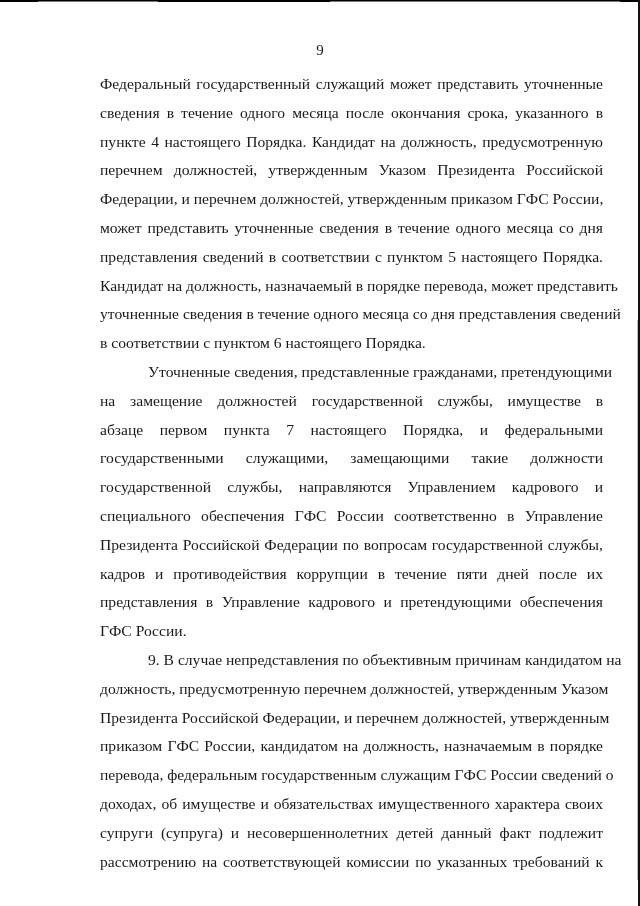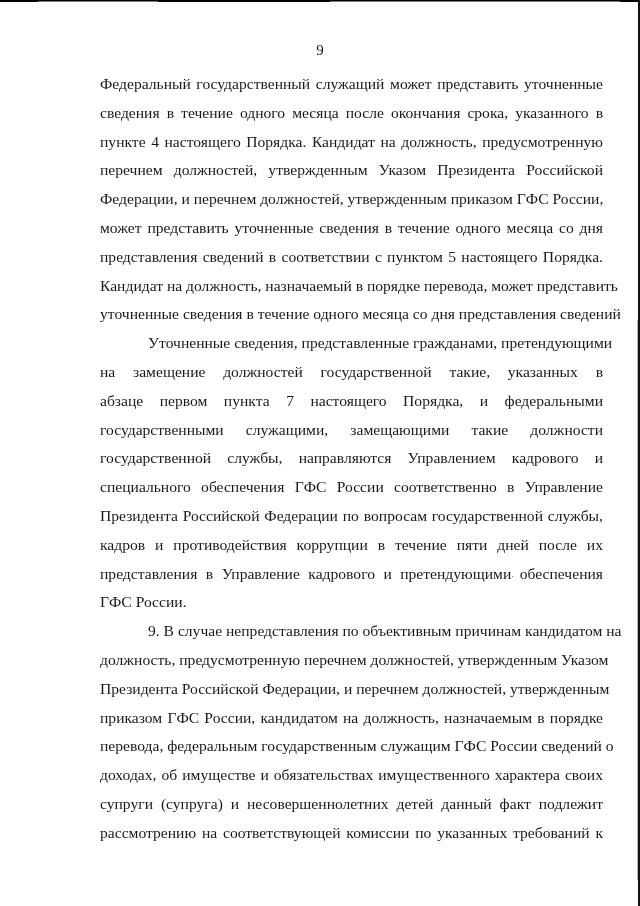--- a/index.html
+++ b/index.html
@@ -54,24 +54,25 @@
   <div class="para">
     <span class="line">Федеральный государственный служащий может представить уточненные</span>
     <span class="line">сведения в течение одного месяца после окончания срока, указанного в</span>
     <span class="line">пункте 4 настоящего Порядка. Кандидат на должность, предусмотренную</span>
     <span class="line">перечнем должностей, утвержденным Указом Президента Российской</span>
     <span class="line">Федерации, и перечнем должностей, утвержденным приказом ГФС России,</span>
     <span class="line">может представить уточненные сведения в течение одного месяца со дня</span>
     <span class="line">представления сведений в соответствии с пунктом 5 настоящего Порядка.</span>
     <span class="line">Кандидат на должность, назначаемый в порядке перевода, может представить</span>
     <span class="line">уточненные сведения в течение одного месяца со дня представления сведений</span>
+    <span class="line last">в соответствии с пунктом 6 настоящего Порядка.</span>
   </div>
   <div class="para">
     <span class="line indent">Уточненные сведения, представленные гражданами, претендующими</span>
-    <span class="line">на замещение должностей государственной такие, указанных в</span>
+    <span class="line">на замещение должностей государственной службы, имуществе в</span>
     <span class="line">абзаце первом пункта 7 настоящего Порядка, и федеральными</span>
     <span class="line">государственными служащими, замещающими такие должности</span>
     <span class="line">государственной службы, направляются Управлением кадрового и</span>
     <span class="line">специального обеспечения ГФС России соответственно в Управление</span>
     <span class="line">Президента Российской Федерации по вопросам государственной службы,</span>
     <span class="line">кадров и противодействия коррупции в течение пяти дней после их</span>
     <span class="line">представления в Управление кадрового и претендующими обеспечения</span>
     <span class="line last">ГФС России.</span>
   </div>
   <div class="para">

